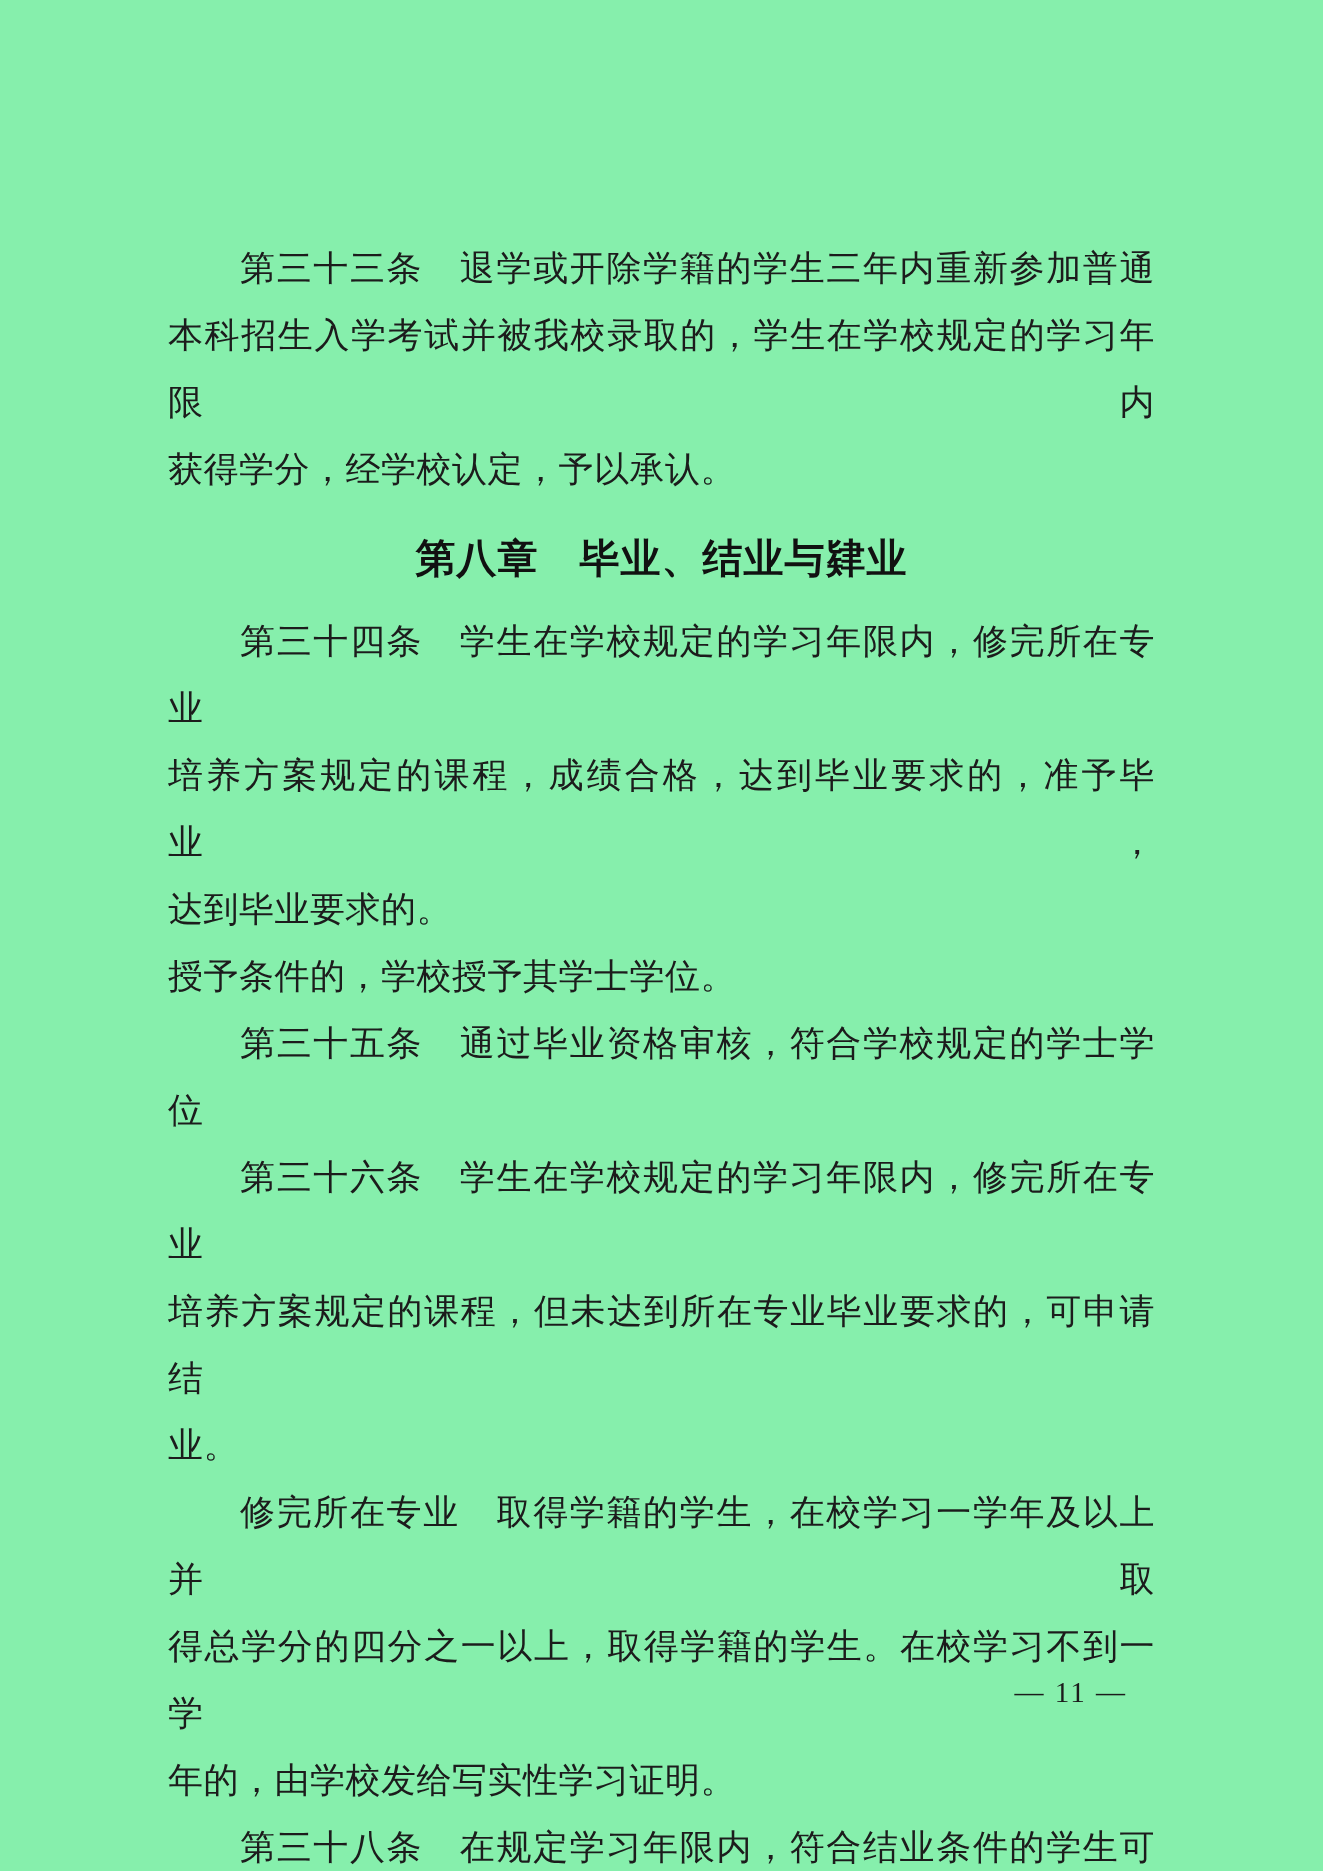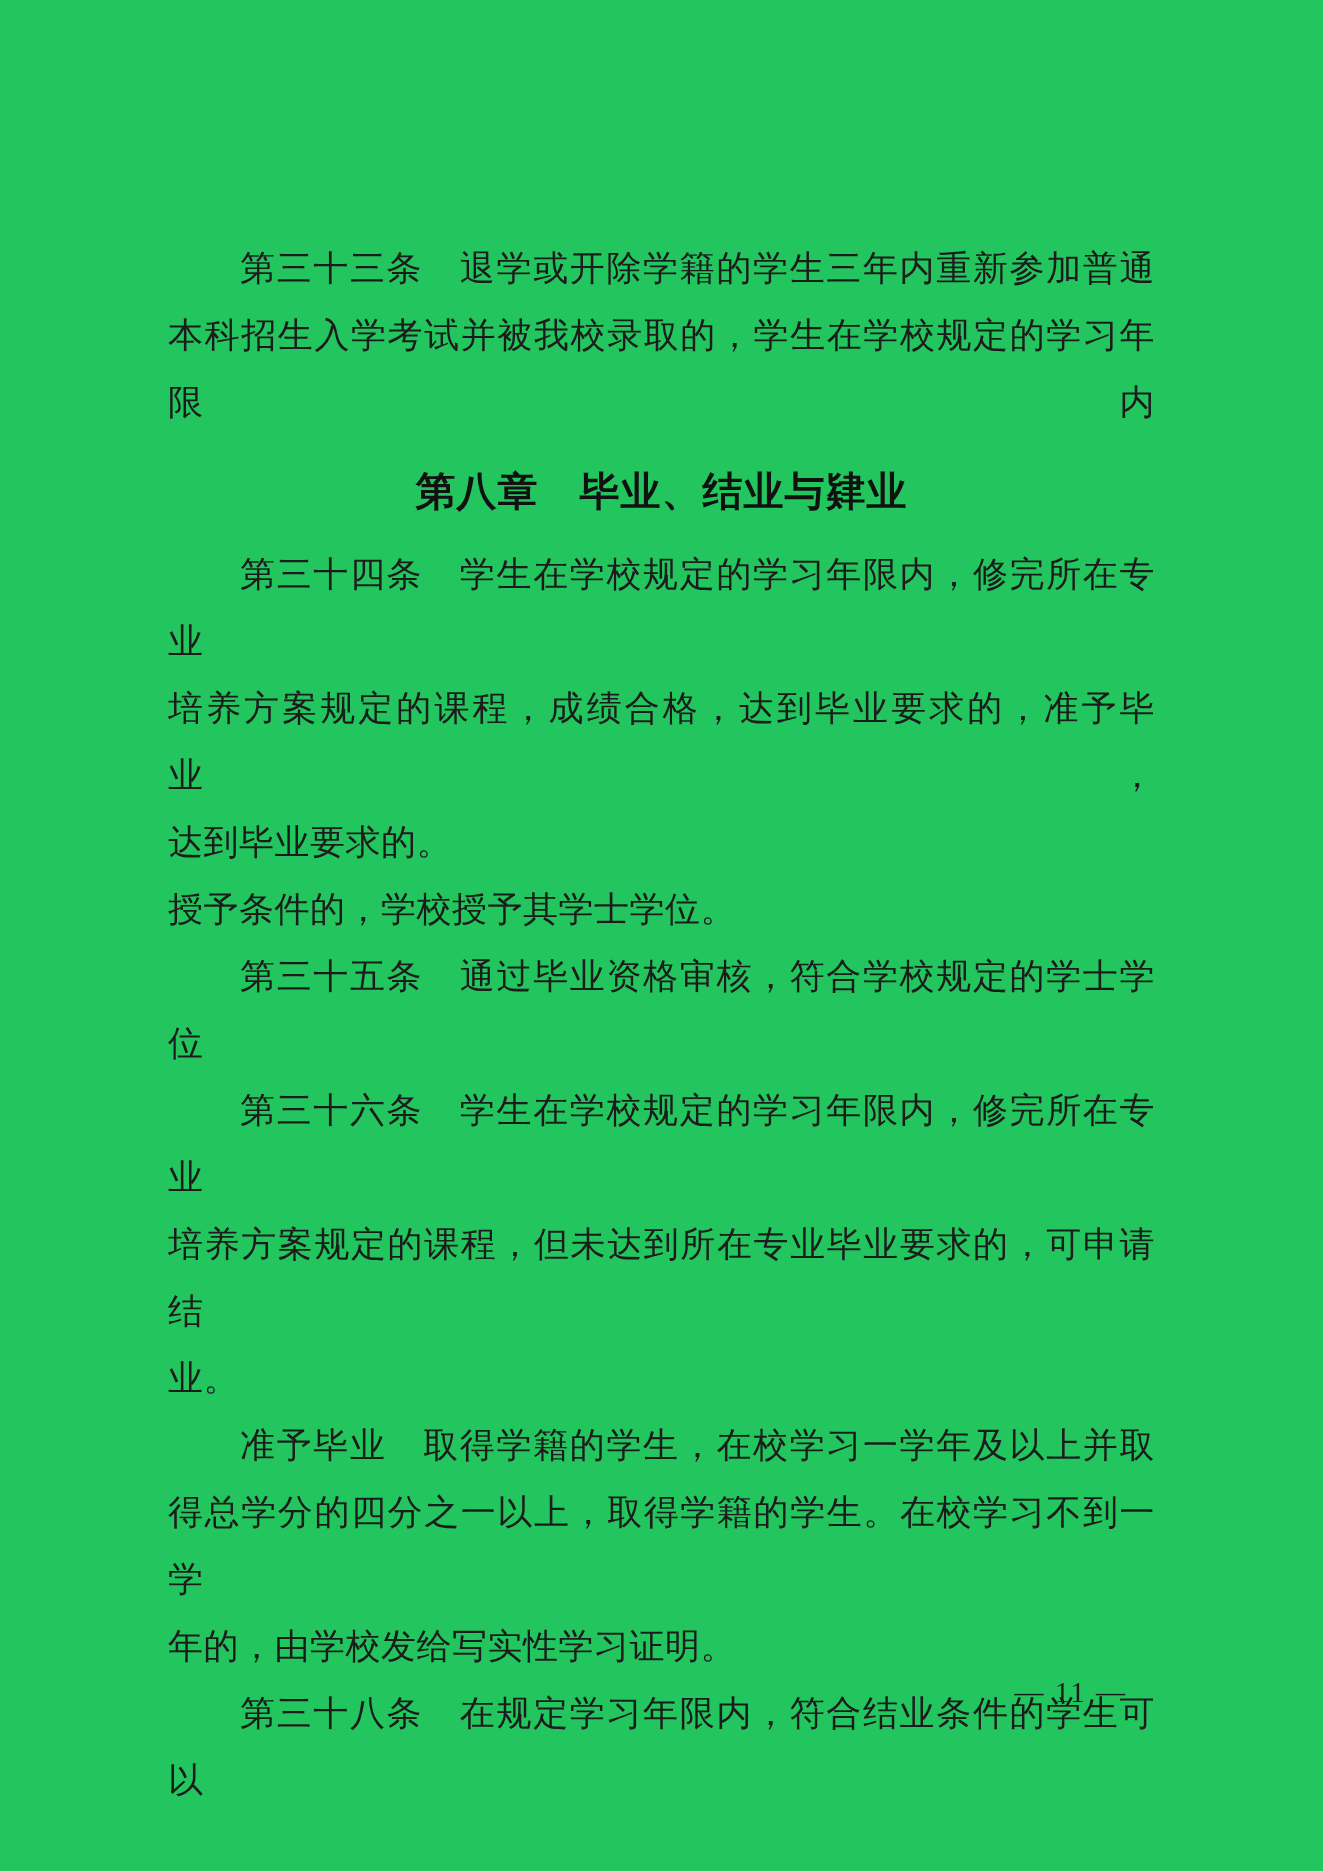--- a/index.html
+++ b/index.html
@@ -4,21 +4,21 @@
 <style>
   html, body {
     margin: 0;
     padding: 0;
     background: #ffffff;
   }
   .page {
     position: relative;
     width: 1323px;
     height: 1871px;
-    background: #22c55e;
+    background: #86efac;
     overflow: hidden;
   }
   .text-block {
     position: absolute;
     left: 168px;
     top: 235px;
     width: 987px;
   }
   .ln {
     font-family: "Liberation Serif", "DejaVu Serif", serif;
@@ -60,32 +60,33 @@
     white-space: pre;
   }
 </style>
 </head>
 <body>
 
 <div class="page">
   <div class="text-block">
     <div class="ln fill first">第三十三条　退学或开除学籍的学生三年内重新参加普通</div>
     <div class="ln fill">本科招生入学考试并被我校录取的，学生在学校规定的学习年限内</div>
+    <div class="ln end">获得学分，经学校认定，予以承认。</div>
 
     <div class="chapter-heading">第八章　毕业、结业与肄业</div>
 
     <div class="ln fill first">第三十四条　学生在学校规定的学习年限内，修完所在专业</div>
     <div class="ln fill">培养方案规定的课程，成绩合格，达到毕业要求的，准予毕业，</div>
     <div class="ln end">达到毕业要求的。</div>
     <div class="ln end">授予条件的，学校授予其学士学位。</div>
     <div class="ln fill first">第三十五条　通过毕业资格审核，符合学校规定的学士学位</div>
     <div class="ln fill first">第三十六条　学生在学校规定的学习年限内，修完所在专业</div>
     <div class="ln fill">培养方案规定的课程，但未达到所在专业毕业要求的，可申请结</div>
     <div class="ln end">业。</div>
-    <div class="ln fill first">准予毕业　取得学籍的学生，在校学习一学年及以上并取</div>
+    <div class="ln fill first">修完所在专业　取得学籍的学生，在校学习一学年及以上并取</div>
     <div class="ln fill">得总学分的四分之一以上，取得学籍的学生。在校学习不到一学</div>
     <div class="ln end">年的，由学校发给写实性学习证明。</div>
     <div class="ln fill first">第三十八条　在规定学习年限内，符合结业条件的学生可以</div>
 
   </div>
 
   <div class="page-footer">— 11 —</div>
 </div>
 
 </body></html>

